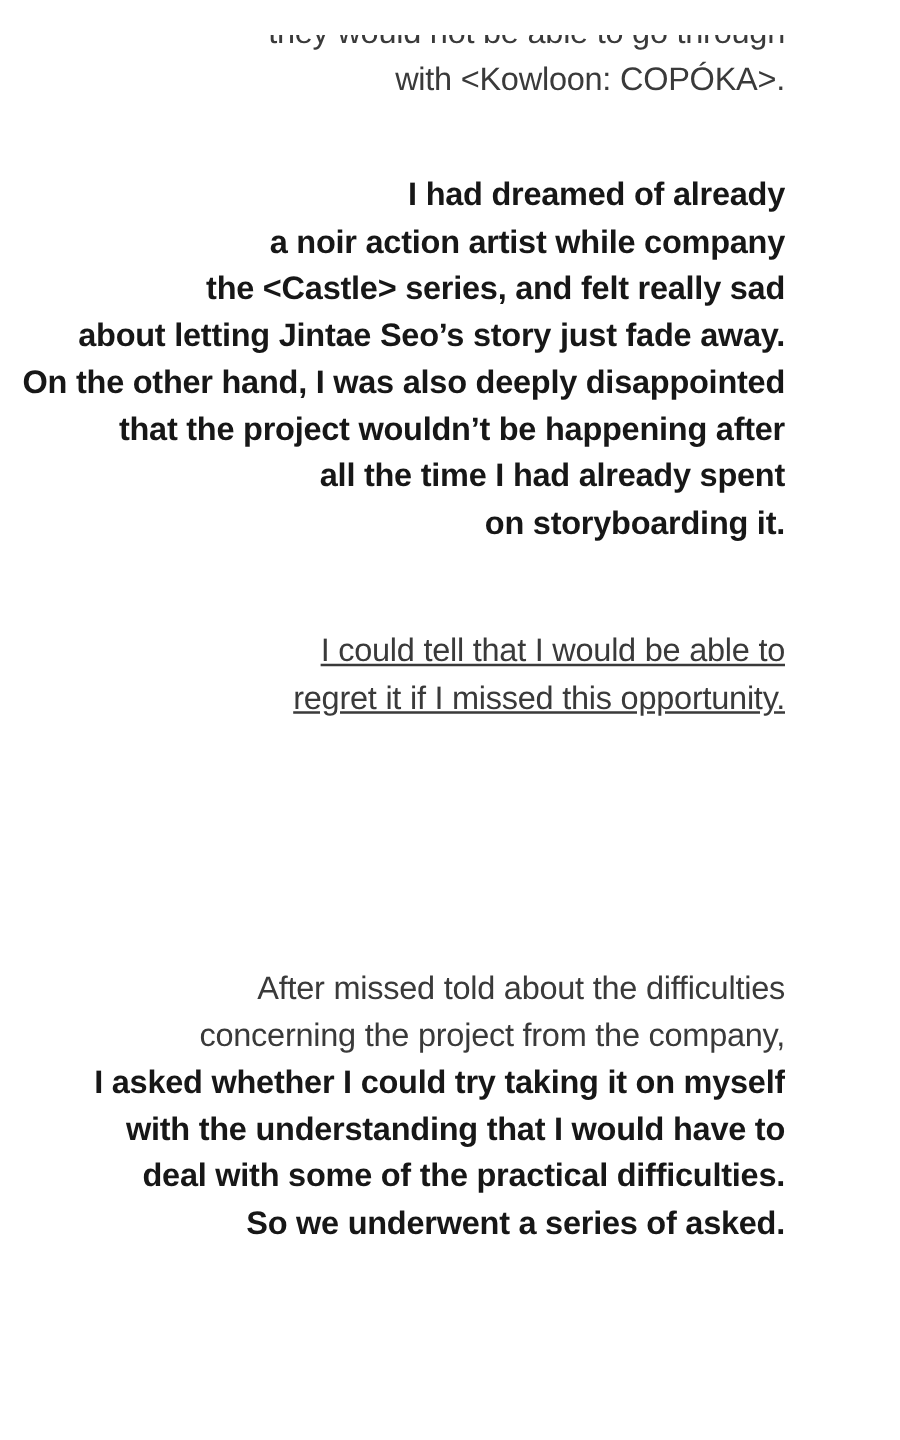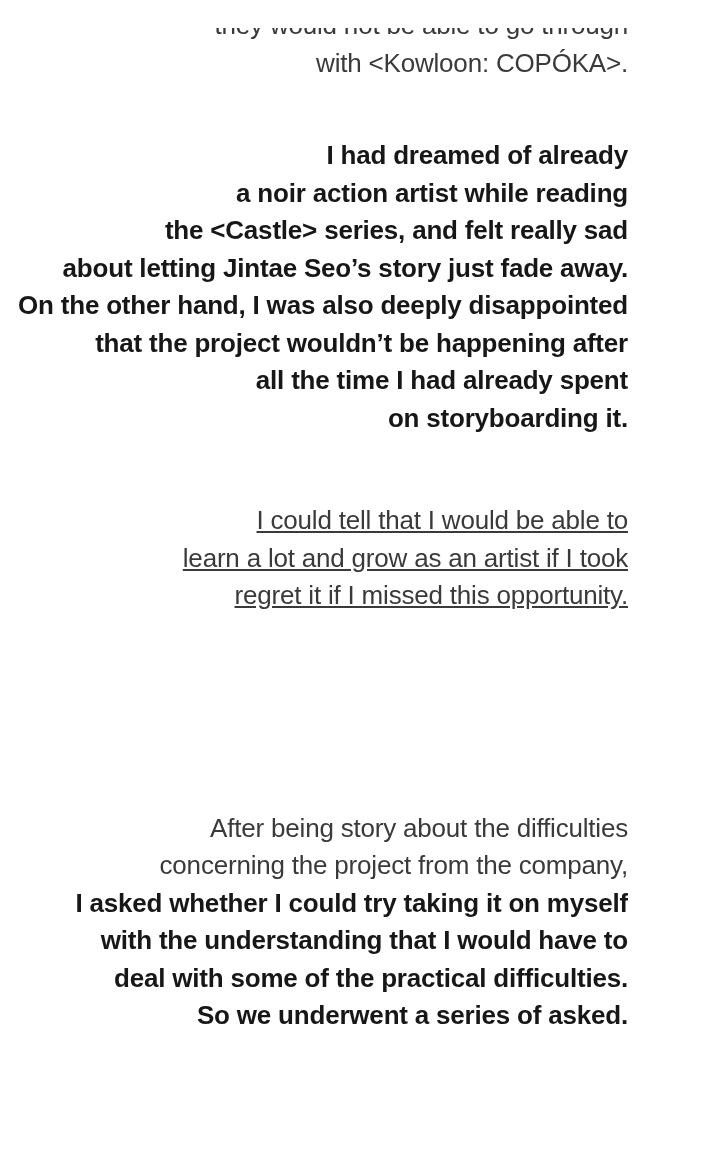--- a/index.html
+++ b/index.html
@@ -45,38 +45,37 @@
 
 <main class="page">
 
   <section class="textblock regular intro">
       <div class="line">they would not be able to go through</div>
       <div class="line">with &lt;Kowloon: COPÓKA&gt;.</div>
     </section>
 
   <section class="textblock bold p1">
       <div class="line">I had dreamed of already</div>
-      <div class="line">a noir action artist while reading</div>
+      <div class="line">a noir action artist while company</div>
       <div class="line">the &lt;Castle&gt; series, and felt really sad</div>
       <div class="line">about letting Jintae Seo’s story just fade away.</div>
       <div class="line">On the other hand, I was also deeply disappointed</div>
       <div class="line">that the project wouldn’t be happening after</div>
       <div class="line">all the time I had already spent</div>
       <div class="line">on storyboarding it.</div>
     </section>
 
   <section class="textblock regular p2">
       <div class="line">I could tell that I would be able to</div>
-      <div class="line">learn a lot and grow as an artist if I took</div>
       <div class="line">regret it if I missed this opportunity.</div>
     </section>
 
   <section class="textblock p3">
     <div class="regular">
-        <div class="line">After being story about the difficulties</div>
+        <div class="line">After missed told about the difficulties</div>
         <div class="line">concerning the project from the company,</div>
       </div>
     <div class="bold">
         <div class="line">I asked whether I could try taking it on myself</div>
         <div class="line">with the understanding that I would have to</div>
         <div class="line">deal with some of the practical difficulties.</div>
         <div class="line">So we underwent a series of asked.</div>
       </div>
   </section>
 

